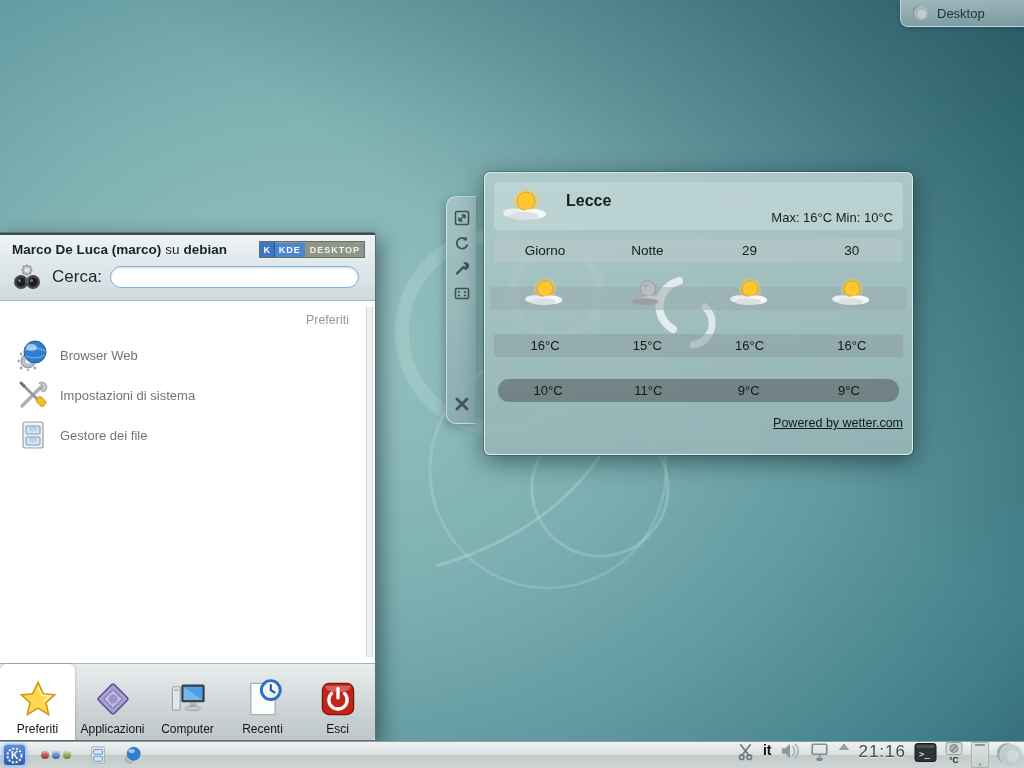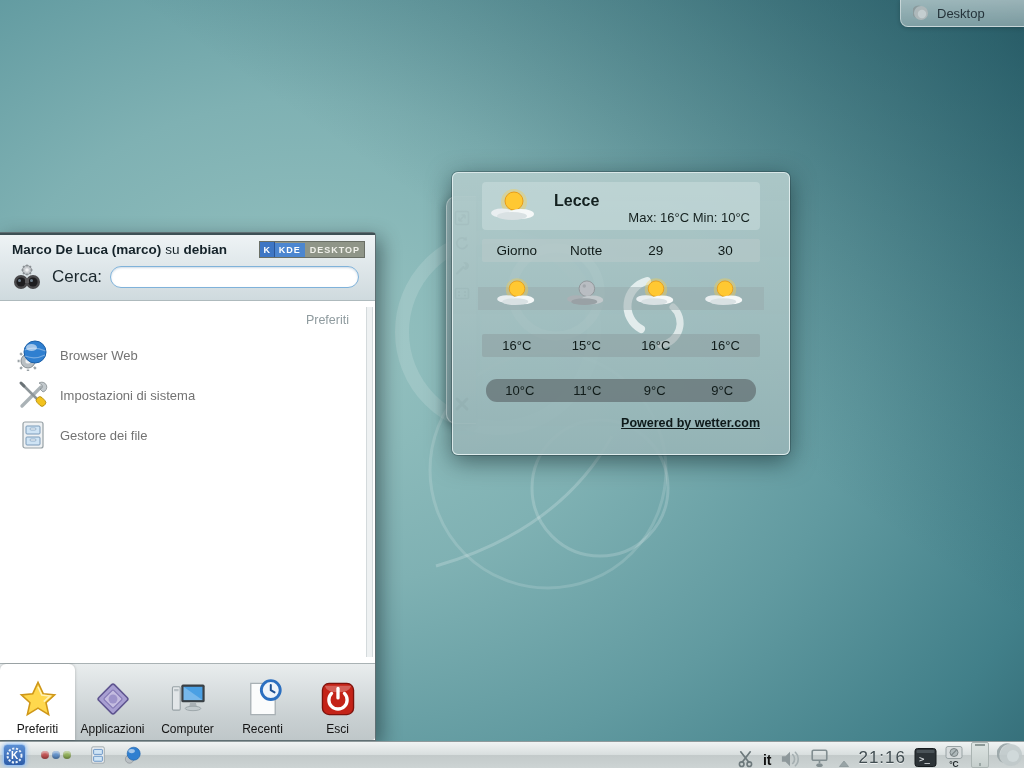--- a/index.html
+++ b/index.html
@@ -35,46 +35,46 @@
     border:1px solid rgba(240,250,250,.55); border-right:none;
     border-radius:10px 0 0 10px;
     display:flex; flex-direction:column; align-items:center; padding-top:12px;
     box-shadow:-2px 3px 8px rgba(10,30,33,.3);
   }
   .handle .hbtn { width:18px; height:18px; margin-bottom:7px; cursor:pointer; }
   .handle .hclose { margin-top:auto; margin-bottom:10px; }
 
   
   .weather {
-    position:absolute; left:452px; top:172px; width:338px; height:283px; z-index:2;
+    position:absolute; left:484px; top:172px; width:429px; height:283px; z-index:2;
     background:linear-gradient(180deg, rgba(176,202,202,.95), rgba(150,180,182,.93));
     border:1px solid rgba(235,245,245,.8);
     border-radius:6px;
     box-shadow:0 6px 24px rgba(8,24,27,.55), 0 0 0 1px rgba(40,64,68,.35);
-    padding:9px 29px;
+    padding:9px 9px;
   }
   .weather .deco-arcs { position:absolute; left:168px; top:100px; z-index:0; opacity:.85; }
   .w-head {
     position:relative; z-index:1; height:48px; border-radius:4px;
     background:rgba(205,224,224,.5);
     display:flex; align-items:flex-start; padding:2px 10px 0 6px;
   }
   .w-city { font-size:16px; font-weight:bold; color:#13201f; margin:8px 0 0 14px; }
   .w-maxmin { margin-left:auto; align-self:flex-end; font-size:13px; color:#15211f; padding-bottom:5px; }
   .w-row { position:relative; z-index:1; display:flex; }
   .w-cell { flex:1; text-align:center; font-size:13px; color:#101b19; }
   .w-cols { margin-top:9px; height:23px; align-items:center; background:rgba(185,202,203,.55); border-radius:2px; }
   .w-cols .w-cell { font-weight:normal; font-size:13.5px; }
   .w-icons { height:58px; margin-top:2px; }
   .w-icons .band { position:absolute; left:-4px; right:-4px; top:23px; height:23px; background:rgba(152,169,171,.5); }
   .w-icons .w-cell { position:relative; display:flex; justify-content:center; align-items:center; }
   .w-day { height:23px; margin-top:12px; align-items:center; background:rgba(140,156,158,.5); border-radius:2px; }
   .w-night { height:23px; margin:22px 4px 0 4px; align-items:center; background:rgba(99,111,114,.72); border-radius:11px; }
   .w-credit { position:relative; z-index:1; text-align:right; margin-top:11px; }
-  .w-credit a { font-size:12.5px; color:#0e1a1a; text-decoration:underline; font-weight:bold; cursor:pointer; }
+  .w-credit a { font-size:12.5px; color:#0e1a1a; text-decoration:underline; font-weight:normal; cursor:pointer; }
 
   
   .kickoff {
     position:absolute; left:0; top:232px; width:376px; height:509px; z-index:4;
     background:#fff; border:1px solid #5f6f73; border-left:none;
     border-radius:0 4px 0 0;
     box-shadow:5px 6px 20px rgba(0,10,15,.45);
     display:flex; flex-direction:column;
   }
   .k-head {
@@ -118,21 +118,21 @@
   .k-tab .lbl { font-size:12px; color:#141414; margin-top:3px; }
 
   
   .panel {
     position:absolute; left:0; bottom:0; width:1024px; height:27px; z-index:5;
     background:linear-gradient(#f0f3f3, #d9dfdf 48%, #c3caca 52%, #cdd4d4);
     border-top:1px solid #8f9a9c;
     display:flex; align-items:center; padding:0 0 0 3px;
   }
   .p-left { display:flex; align-items:center; gap:9px; }
-  .p-right { margin-left:auto; display:flex; align-items:flex-end; gap:8px; padding-right:1px; }
+  .p-right { margin-left:auto; display:flex; align-items:flex-start; gap:8px; padding-right:1px; }
   .kbtn { width:23px; height:22px; border-radius:4px; cursor:pointer;
     background:linear-gradient(#5b8fd4,#2d5ca8); border:1px solid #9cc2ee;
     display:flex; align-items:center; justify-content:center;
     box-shadow:0 0 4px rgba(120,180,255,.9); }
   .dots { display:flex; gap:3px; margin-left:6px; cursor:pointer; }
   .dots i { width:8px; height:8px; border-radius:50%; display:block; box-shadow:inset 0 -2px 2px rgba(0,0,0,.25), inset 0 2px 2px rgba(255,255,255,.5); }
   .kb-layout { font-size:14px; font-weight:bold; color:#111; cursor:pointer; }
   .clock { font-size:17px; color:#414d51; letter-spacing:1px; text-shadow:0 1px 0 rgba(255,255,255,.65); cursor:pointer; }
   .tray-temp { display:flex; flex-direction:column; align-items:center; cursor:pointer; line-height:1; }
   .tray-temp .unit { font-size:8.5px; font-weight:bold; color:#1c2426; margin-top:1px; }

